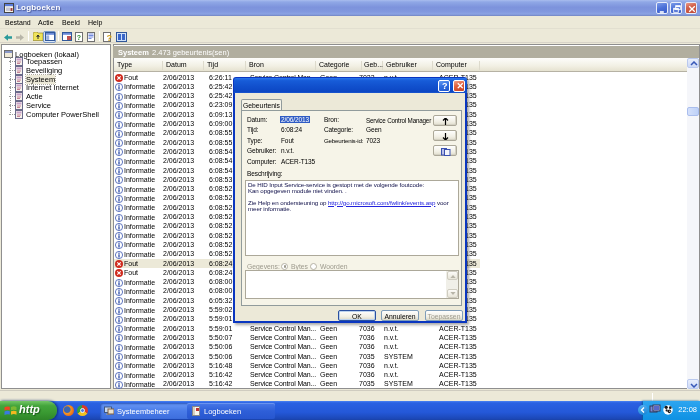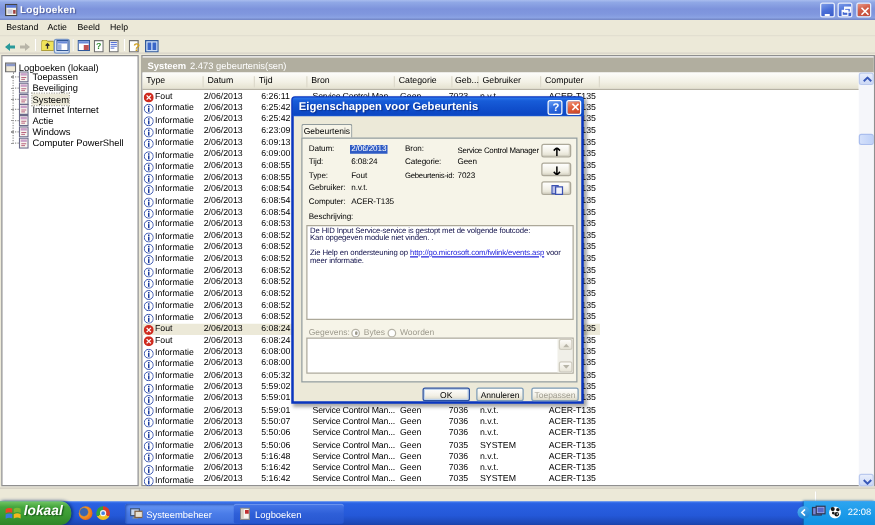--- a/index.html
+++ b/index.html
@@ -271,21 +271,21 @@
         </svg></span>
       <span class="ttx">Actie</span>
     </div>
 <div class="titem" style="top:55.8px">
       <span class="tln"></span>
       <span class="tico"><svg width="8" height="9" viewBox="0 0 8 9">
           <rect x="0.5" y="0.5" width="7" height="8" fill="#f6f3ee" stroke="#6a6a8a"></rect>
           <rect x="1.5" y="1.5" width="5" height="2" fill="#c8a0c8"></rect>
           <path d="M2 5h4M2 6.5h3" stroke="#b05070" stroke-width="0.7"></path>
         </svg></span>
-      <span class="ttx">Windows</span>
+      <span class="ttx">Service</span>
     </div>
 <div class="titem" style="top:64.5px">
       <span class="tln"></span>
       <span class="tico"><svg width="8" height="9" viewBox="0 0 8 9">
           <rect x="0.5" y="0.5" width="7" height="8" fill="#f6f3ee" stroke="#6a6a8a"></rect>
           <rect x="1.5" y="1.5" width="5" height="2" fill="#c8a0c8"></rect>
           <path d="M2 5h4M2 6.5h3" stroke="#b05070" stroke-width="0.7"></path>
         </svg></span>
       <span class="ttx">Computer PowerShell</span>
     </div>
@@ -896,21 +896,20 @@
       </svg>
     </span>
 </div>
 <div id="statusbar">
     <span class="sep"></span>
   </div>
 
 <div id="dlg">
     <div id="dlgin">
  <div id="dlgtitle">
-   <span class="dtx">Eigenschappen voor Gebeurtenis</span>
    <span class="dbtn" id="dbtn-help">
           <span>?</span>
         </span>
    <span class="dbtn" id="dbtn-close">
           <span>✕</span>
         </span>
  </div>
  <div id="dtab">Gebeurtenis</div>
  <div id="dpage"></div>
  <span class="dl dlab" style="left:13px;top:38px">Datum:</span>
@@ -974,21 +973,21 @@
   </div>
 
 <div id="taskbar">
   <div id="startbtn">
     <svg width="13" height="13" viewBox="0 0 13 13">
         <path d="M0.5 3.2 Q3 1.8 5.8 2.8 L5.8 6.2 Q3 5.2 0.5 6.6 Z" fill="#ee4423"></path>
         <path d="M7 2.9 Q9.8 1.6 12.5 2.9 L12.5 6.3 Q9.8 5 7 6.3 Z" fill="#7db832"></path>
         <path d="M0.5 7.6 Q3 6.2 5.8 7.2 L5.8 10.6 Q3 9.6 0.5 11 Z" fill="#3a7ae0"></path>
         <path d="M7 7.3 Q9.8 6 12.5 7.3 L12.5 10.7 Q9.8 9.4 7 10.7 Z" fill="#f3b81f"></path>
       </svg>
-    <span class="stx">lokaal</span>
+    <span class="stx">http</span>
   </div>
   <span class="qicon" id="q-ff"></span>
   <span class="qicon" id="q-ch">
       <i></i>
     </span>
   <div class="taskbtn" id="task1">
     <svg class="tic" viewBox="0 0 10 10">
         <rect x="0.5" y="1" width="7" height="5.5" fill="#c8d8f0" stroke="#405880"></rect>
         <rect x="2" y="7.5" width="4.5" height="1.5" fill="#8090a8"></rect>
         <rect x="4" y="3" width="6" height="5" fill="#e8e0d0" stroke="#806040"></rect>

